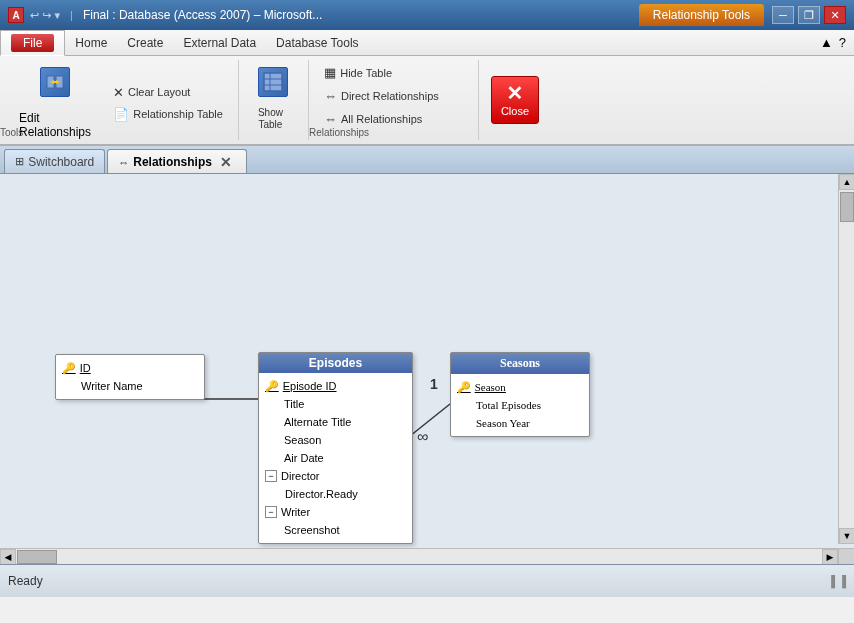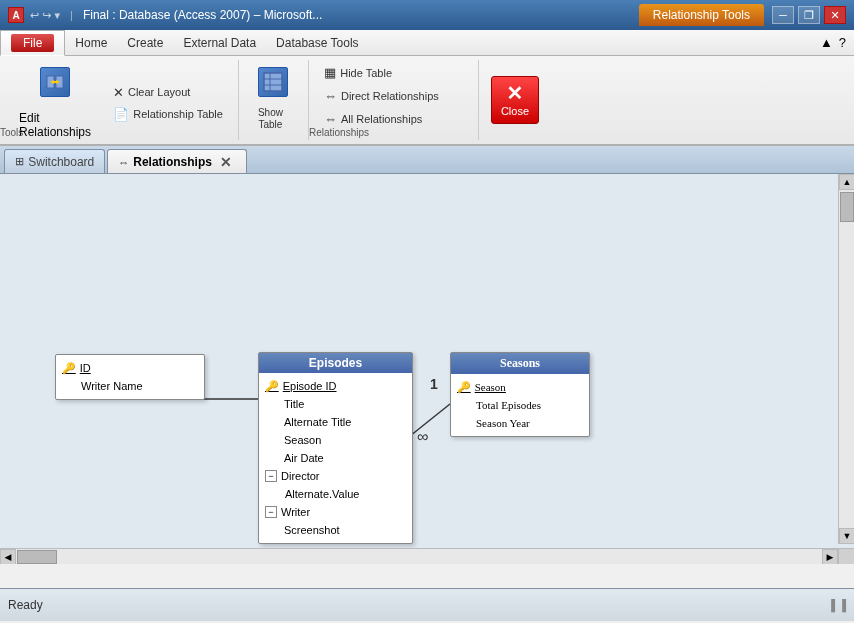--- a/index.html
+++ b/index.html
@@ -256,21 +256,20 @@
     
     .status-bar {
       background: linear-gradient(to bottom, #e0e8f0 0%, #d0d8e0 100%);
       border-top: 1px solid #8090a0;
       height: 22px;
       display: flex;
       align-items: center;
       padding: 16px 8px;
       font-size: 12px;
       color: #333;
-      margin-top: 24px;
     }
 
     .canvas-wrapper {
       flex: 1;
       position: relative;
       overflow: hidden;
     }
   </style>
 </head>
 <body>
@@ -446,21 +445,21 @@
       <div class="db-field">
         <span style="width:15px;"></span>
         <span>Air Date</span>
       </div>
       <div class="db-field">
         <div class="expand-btn">−</div>
         <span>Director</span>
       </div>
       <div class="db-field indented">
         <span style="width:6px;"></span>
-        <span>Alternate.Value</span>
+        <span>Director.Ready</span>
       </div>
       <div class="db-field">
         <div class="expand-btn">−</div>
         <span>Writer</span>
       </div>
       <div class="db-field">
         <span style="width:15px;"></span>
         <span>Screenshot</span>
       </div>
     </div>

